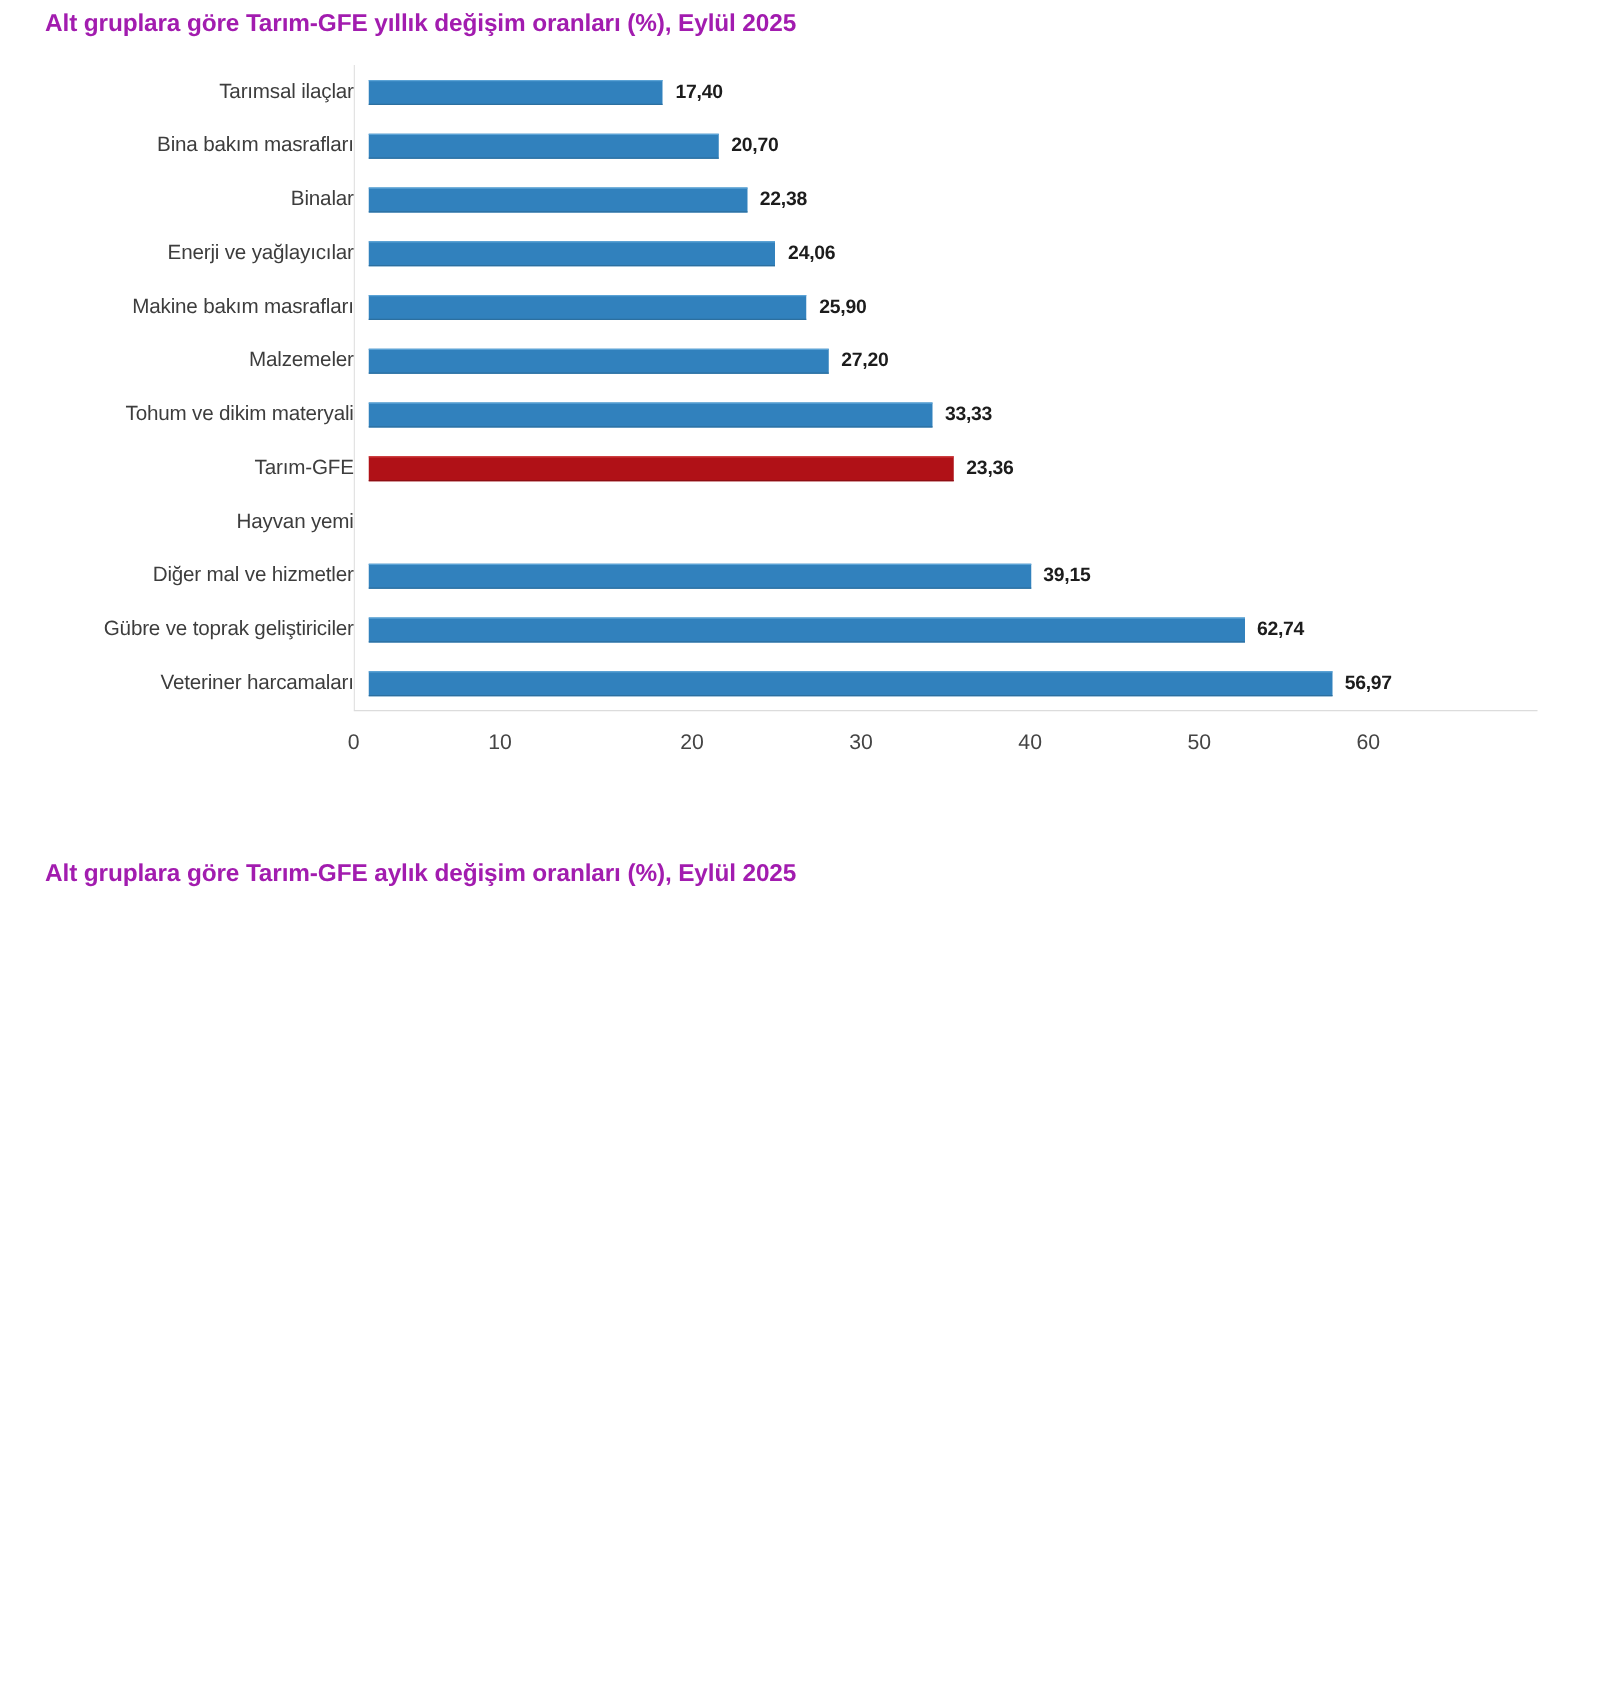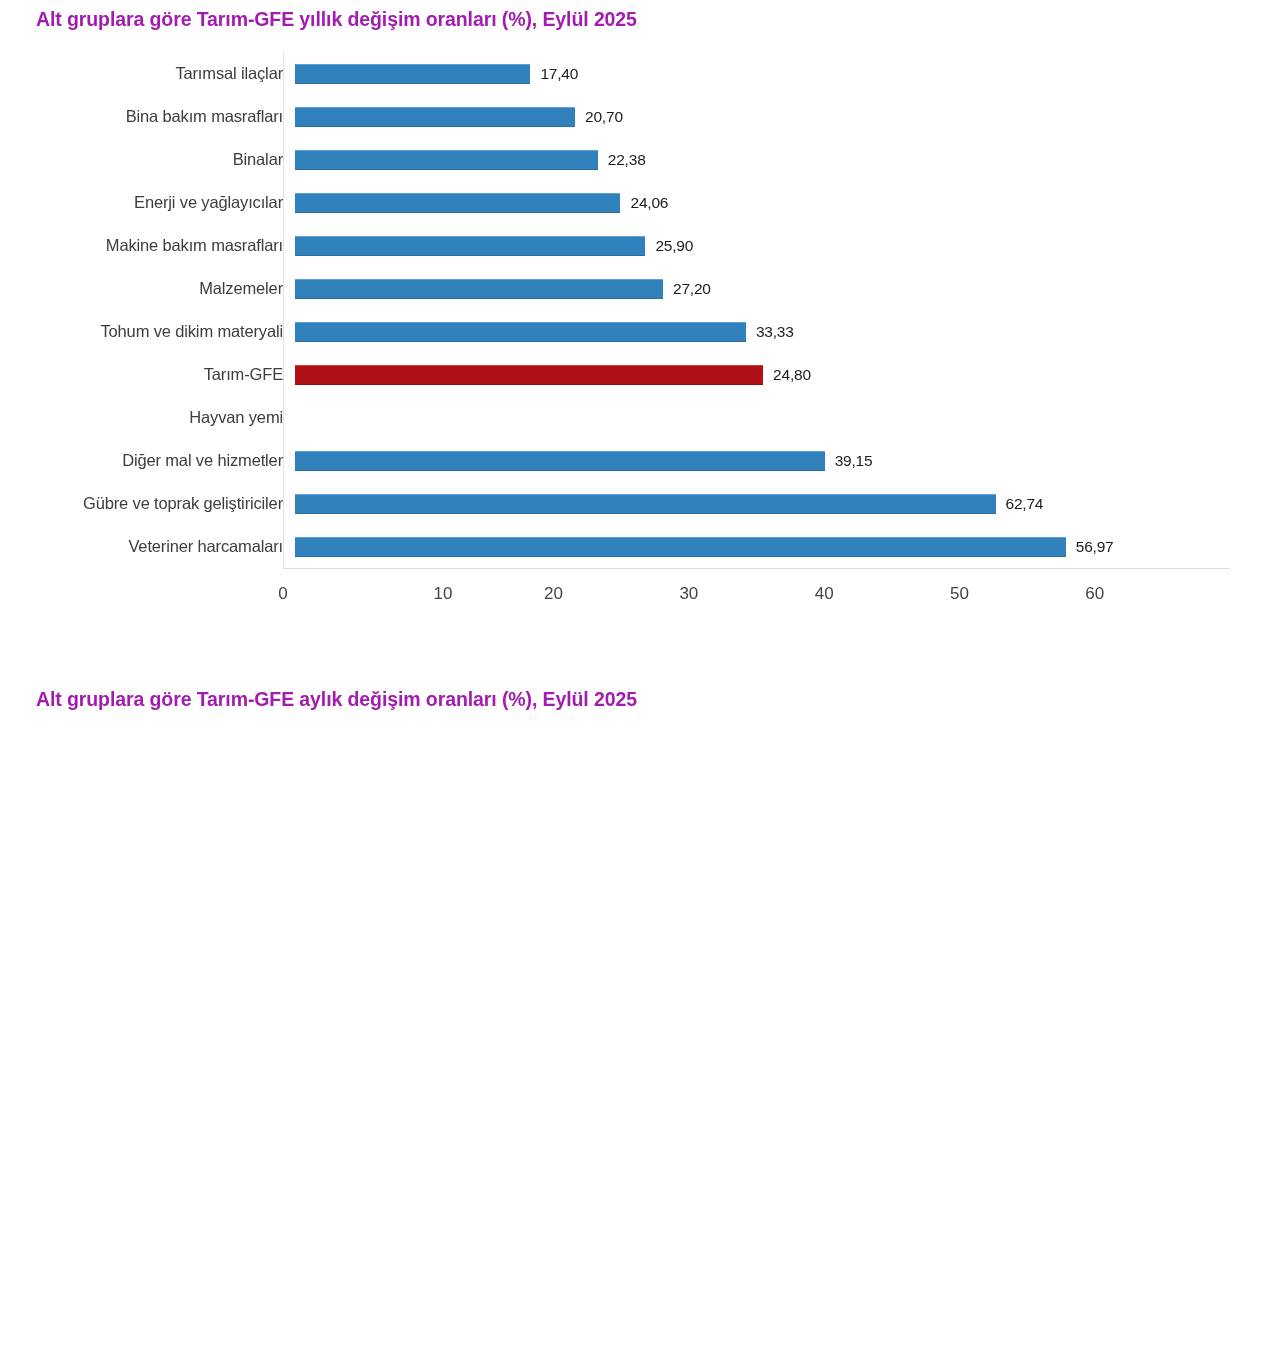--- a/index.html
+++ b/index.html
@@ -97,21 +97,21 @@
     box-sizing: border-box;
   }
   .bar.highlight {
     background: #b01117;
     border-top: 1px solid #cf3b3b;
     border-bottom: 1px solid #8d0d13;
   }
   .val-label {
     margin-left: 10px;
     font-size: 15.5px;
-    font-weight: normal;
+    font-weight: bold;
     color: #1c1c1c;
     white-space: nowrap;
     letter-spacing: -0.2px;
   }
 
   .ticks {
     position: absolute;
     left: 0;
     width: 1280px;
     height: 30px;
@@ -178,21 +178,21 @@
           <div class="cat-label">Tohum ve dikim materyali</div>
           <div class="bar-wrap">
             <div class="bar" style="width: 450.907px;"></div>
             <div class="val-label">33,33</div>
           </div>
         </div>
         <div class="bar-row" style="height: 43px;">
           <div class="cat-label">Tarım-GFE</div>
           <div class="bar-wrap">
             <div class="bar highlight" style="width: 468.089px;"></div>
-            <div class="val-label">24,80</div>
+            <div class="val-label">23,36</div>
           </div>
         </div>
         <div class="bar-row" style="height: 43px;">
           <div class="cat-label">Hayvan yemi</div>
         </div>
         <div class="bar-row" style="height: 43px;">
           <div class="cat-label">Diğer mal ve hizmetler</div>
           <div class="bar-wrap">
             <div class="bar" style="width: 529.644px;"></div>
             <div class="val-label">39,15</div>
@@ -209,21 +209,21 @@
           <div class="cat-label">Veteriner harcamaları</div>
           <div class="bar-wrap">
             <div class="bar" style="width: 770.723px;"></div>
             <div class="val-label">56,97</div>
           </div>
         </div>
       </div>
     <div class="axis-h" style="top: 516px;"></div>
     <div class="ticks" style="top: 532px;">
         <div class="tick" style="left: 283px;">0</div>
-        <div class="tick" style="left: 443px;">10</div>
+        <div class="tick" style="left: 400px;">10</div>
         <div class="tick" style="left: 553.571px;">20</div>
         <div class="tick" style="left: 688.857px;">30</div>
         <div class="tick" style="left: 824.143px;">40</div>
         <div class="tick" style="left: 959.429px;">50</div>
         <div class="tick" style="left: 1094.71px;">60</div>
         <div class="tick" style="left: 1294px;">70</div>
       </div>
   </div>
 </section>
 

